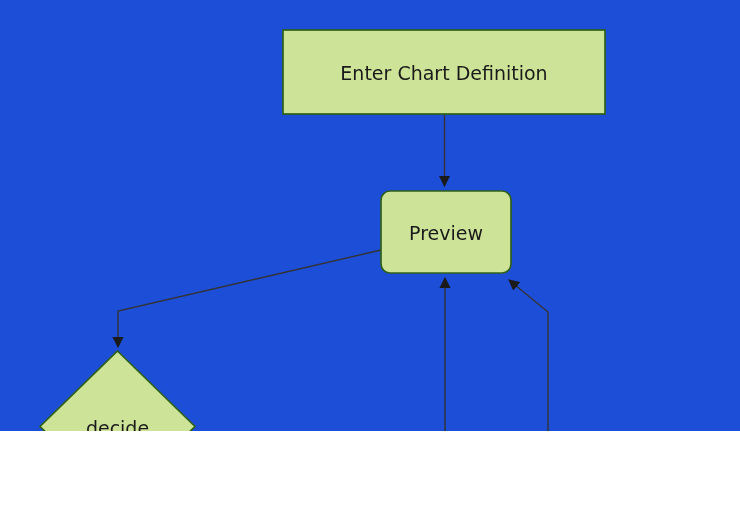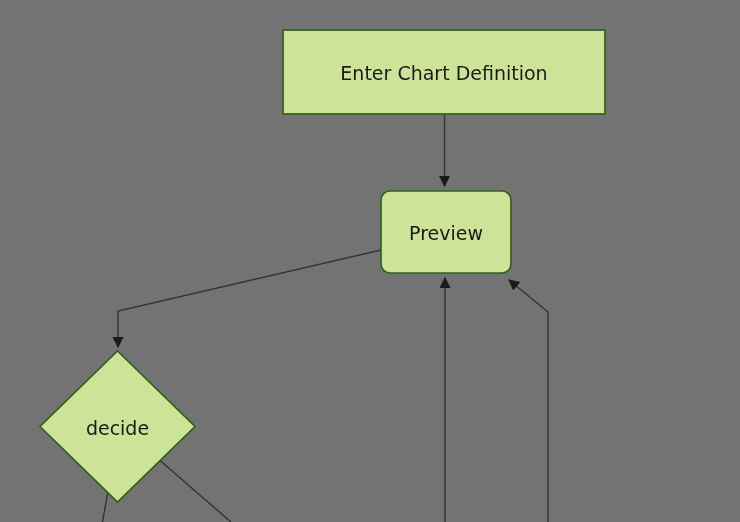--- a/index.html
+++ b/index.html
@@ -3,22 +3,22 @@
 <meta charset="utf-8">
 <style>
   html, body {
     margin: 0;
     padding: 0;
     background: #ffffff;
   }
   .canvas {
     position: relative;
     width: 740px;
-    height: 522px;
-    background: #737373;
+    height: 431px;
+    background: #1d4ed8;
     overflow: hidden;
     font-family: "DejaVu Sans", "Liberation Sans", sans-serif;
   }
   svg { display: block; }
   .edge {
     fill: none;
     stroke: #333333;
     stroke-width: 1.4px;
   }
   .node-shape {

